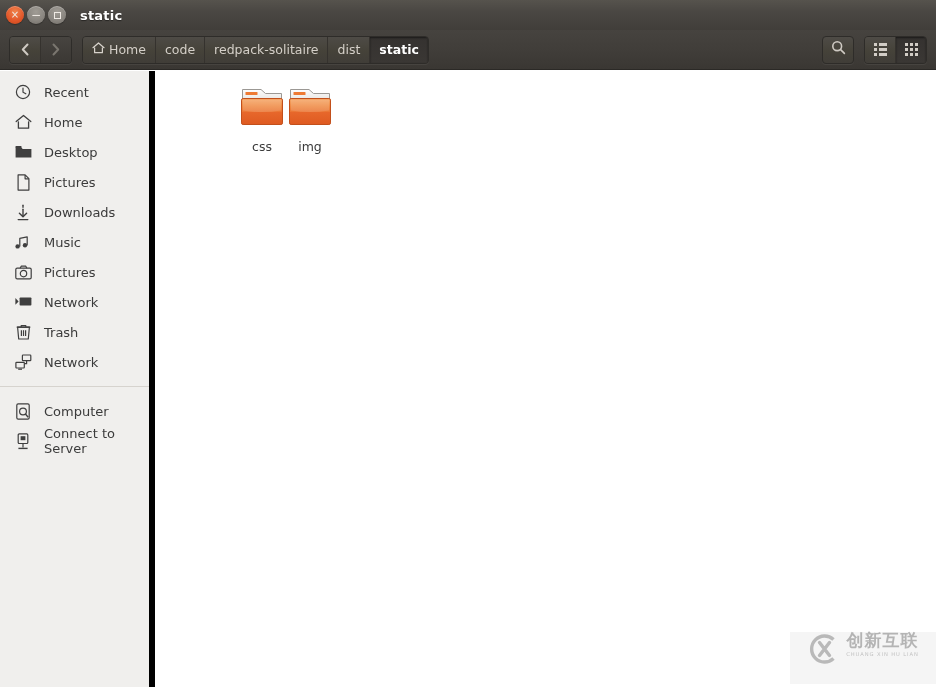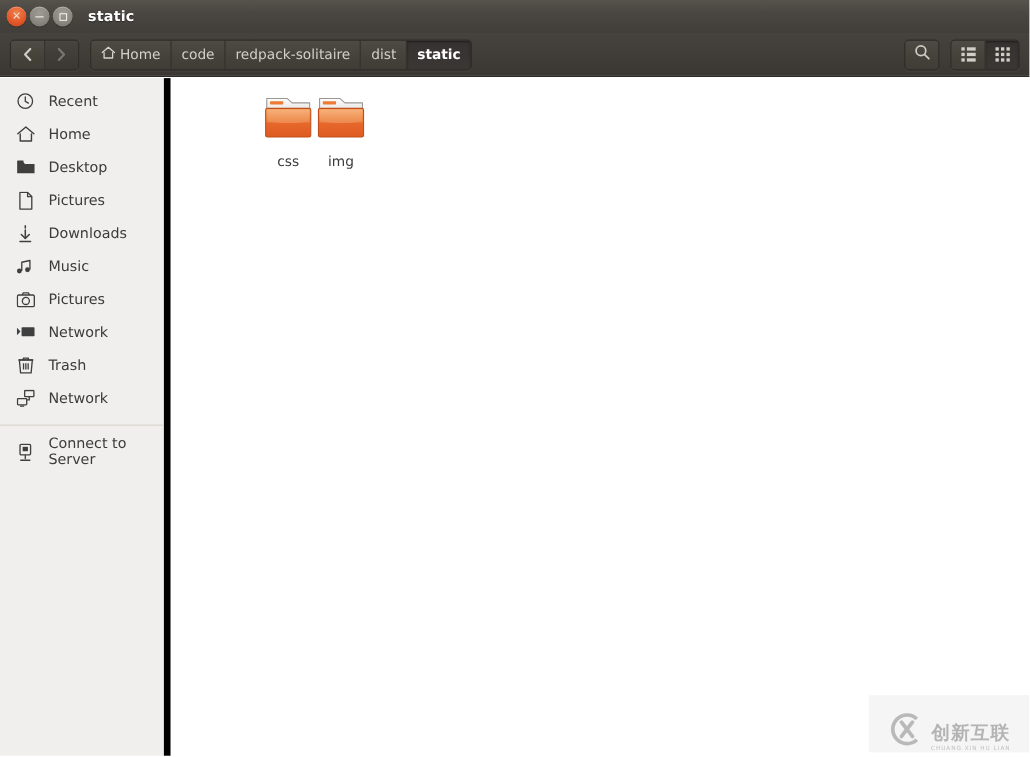--- a/index.html
+++ b/index.html
@@ -251,21 +251,21 @@
 
   
   #watermark {
     position: absolute;
     right: 0;
     bottom: 4px;
     width: 146px;
     height: 52px;
     background: rgba(244,244,244,0.92);
     display: flex;
-    align-items: flex-end;
+    align-items: flex-start;
     justify-content: center;
     gap: 5px;
     color: #b9b9b9;
   }
   #wm-logo { flex: 0 0 auto; }
   #wm-text { display: flex; flex-direction: column; align-items: center; line-height: 1; }
   #wm-cn { font-size: 17px; font-weight: bold; letter-spacing: 1px; color: #b4b4b4; }
   #wm-py { font-size: 5.2px; letter-spacing: 0.9px; color: #c2c2c2; margin-top: 3px; }
 </style>
 </head>
@@ -480,20 +480,30 @@
           <rect x="0.9" y="8.4" width="8.4" height="5.6" rx="0.7"></rect>
           <path d="M11.6 6.6 v3.0 h-2.2"></path>
           <line x1="3.2" y1="15.2" x2="7.0" y2="15.2"></line>
         </svg>
       </span>
       <span>Network</span>
     </div>
 
     <div class="side-sep"></div>
 
+    <div class="side-item">
+      <span class="side-icon">
+        <svg width="14" height="17" viewBox="0 0 14 17" fill="none" stroke="#3f3f3f" stroke-width="1.2">
+          <rect x="0.8" y="0.9" width="12.4" height="15.2" rx="1.4"></rect>
+          <circle cx="7.0" cy="8.5" r="3.4"></circle>
+          <line x1="9.4" y1="11.0" x2="12.2" y2="14.2" stroke-width="1.4"></line>
+        </svg>
+      </span>
+      <span>Computer</span>
+    </div>
 
     <div class="side-item">
       <span class="side-icon">
         <svg width="14" height="17" viewBox="0 0 14 17" fill="none" stroke="#3f3f3f" stroke-width="1.2">
           <rect x="2.2" y="0.9" width="9.6" height="9.6" rx="1.0"></rect>
           <rect x="4.6" y="3.2" width="4.8" height="4.0" fill="#3f3f3f" stroke="none"></rect>
           <line x1="7.0" y1="10.5" x2="7.0" y2="14.4"></line>
           <line x1="2.4" y1="15.4" x2="11.6" y2="15.4" stroke-width="1.4"></line>
         </svg>
       </span>

